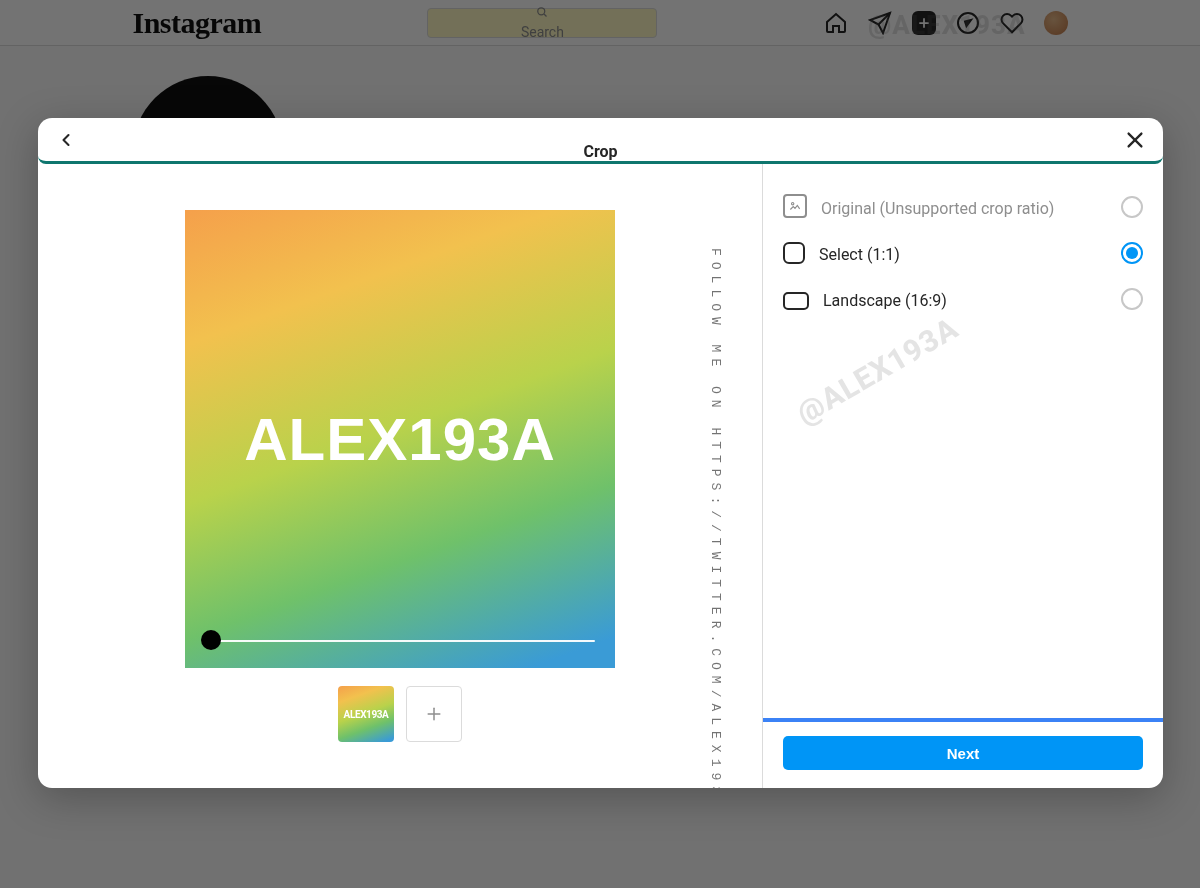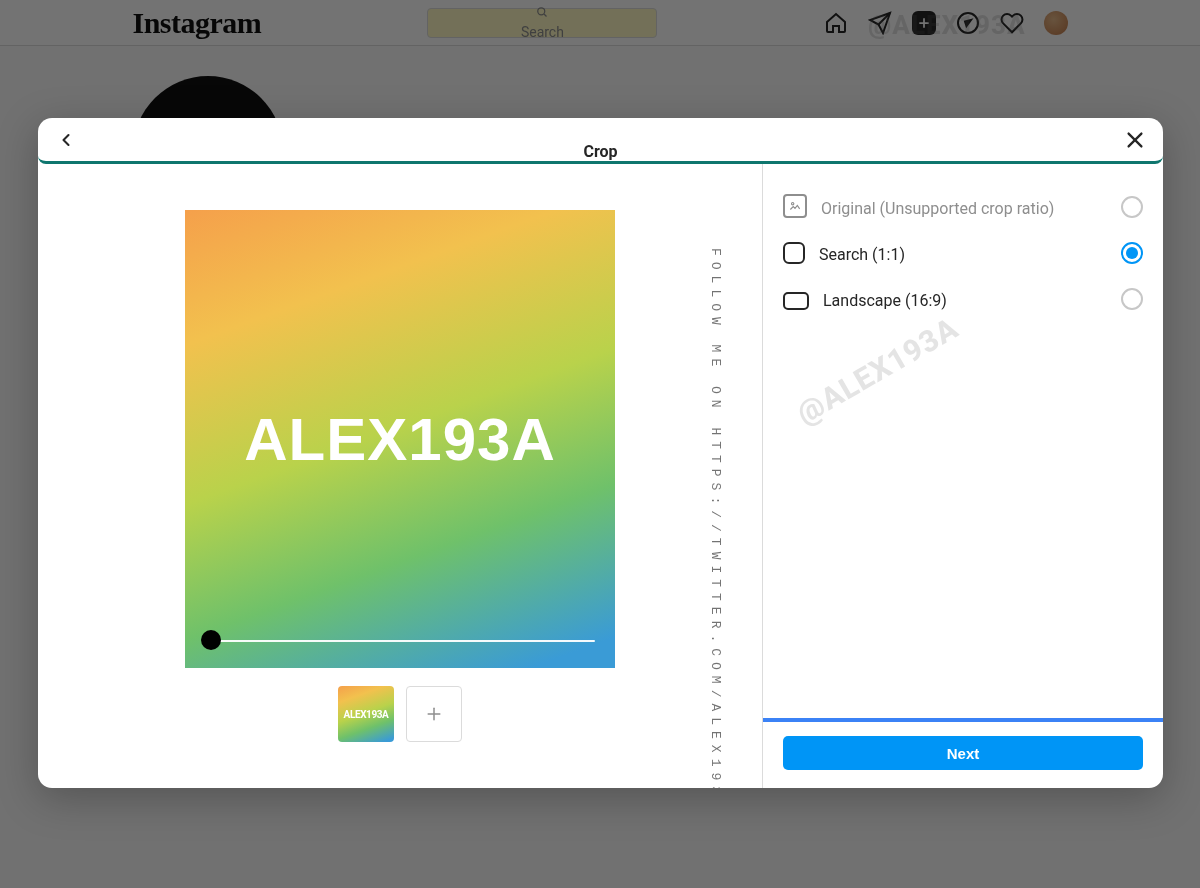--- a/index.html
+++ b/index.html
@@ -302,21 +302,21 @@
                 <circle cx="8" cy="8" r="2"></circle>
                 <path d="M4 18l5-5 3 3 4-5 4 6"></path>
               </svg>
           </span>
           <span>Original (Unsupported crop ratio)</span>
           <span class="radio"></span>
         </div>
 
         <div class="crop-option">
           <span class="crop-shape square"></span>
-          <span>Search (1:1)</span>
+          <span>Select (1:1)</span>
           <span class="radio selected"></span>
         </div>
 
 
         <div class="crop-option">
           <span class="crop-shape landscape"></span>
           <span>Landscape (16:9)</span>
           <span class="radio"></span>
         </div>
       </div>

